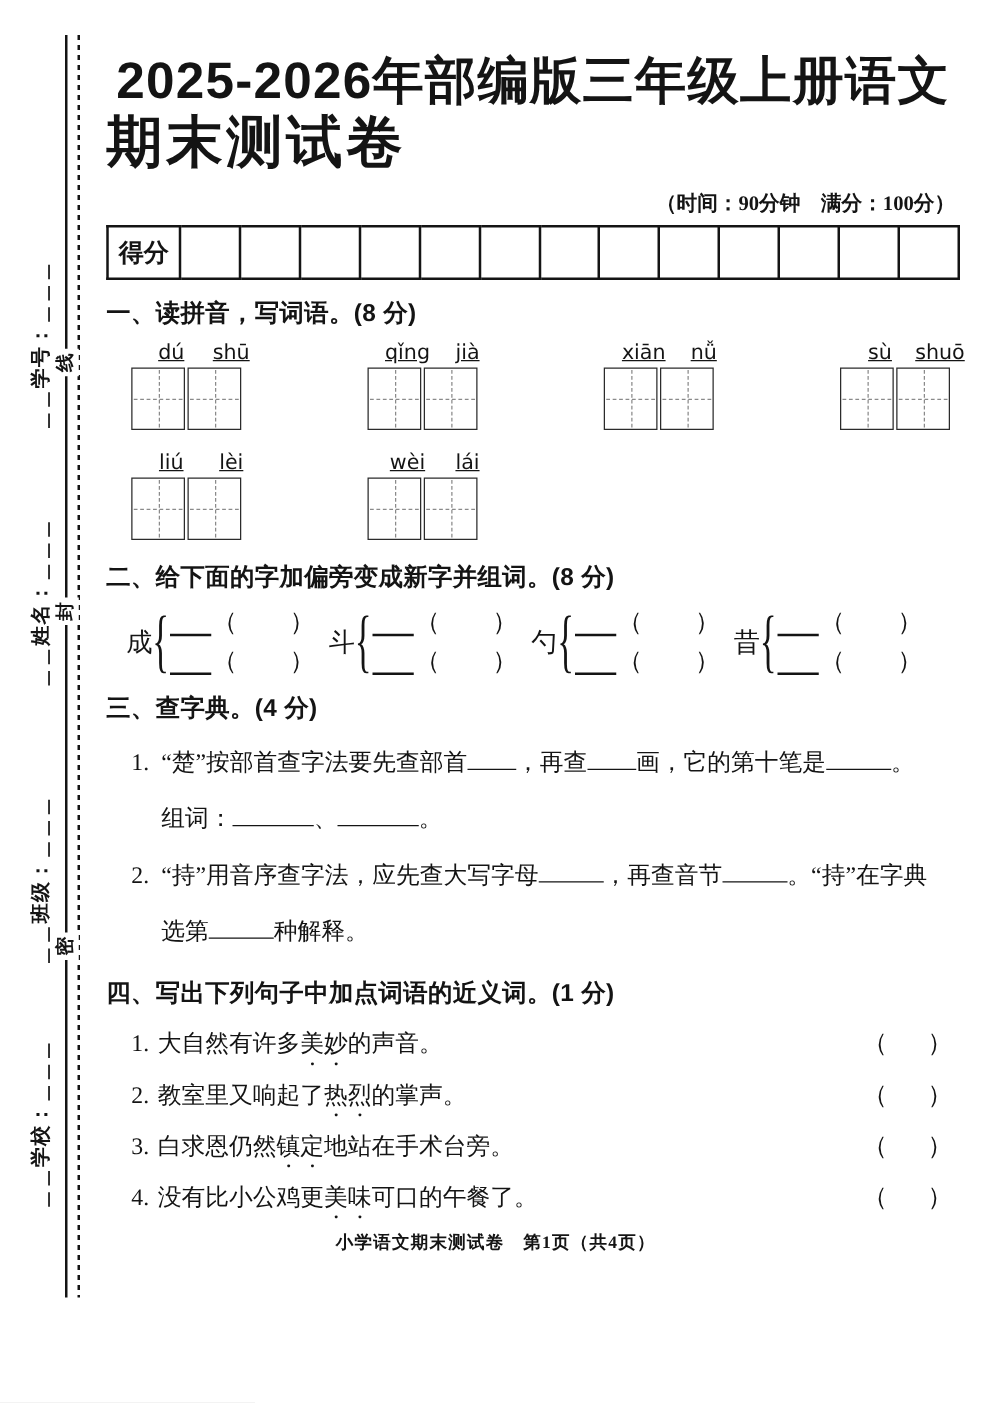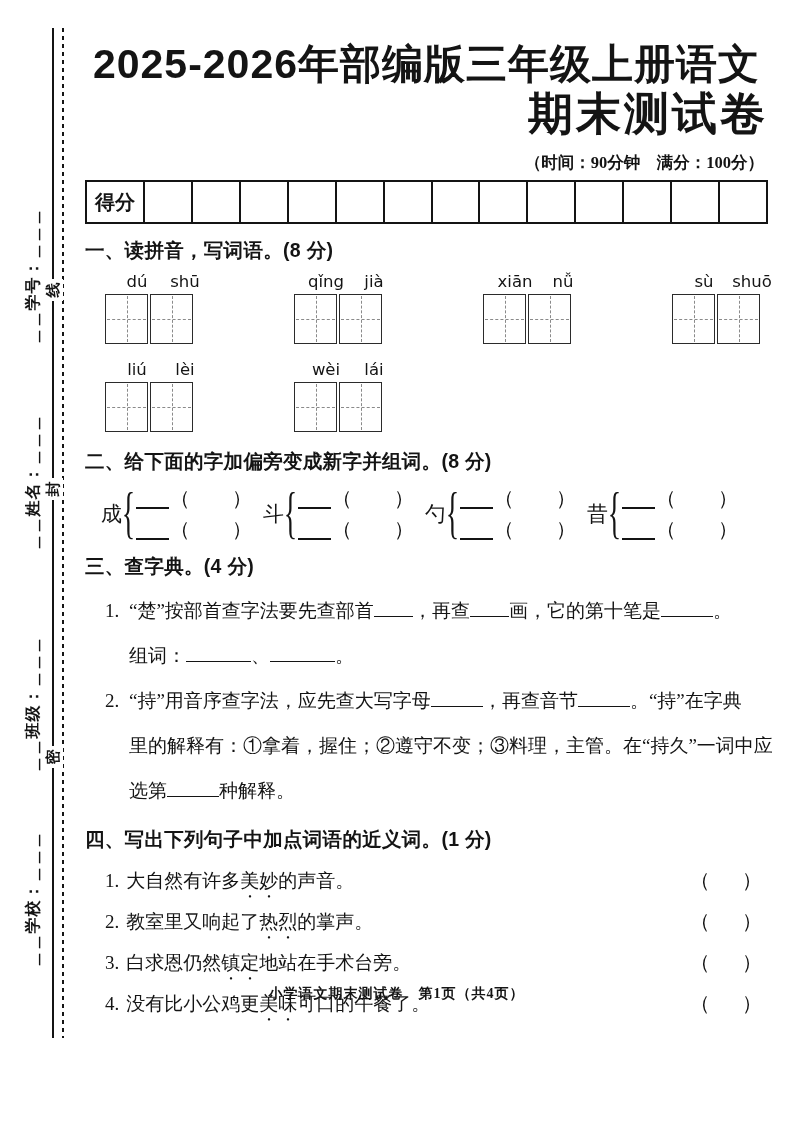--- a/index.html
+++ b/index.html
@@ -28,37 +28,37 @@
     white-space:nowrap; letter-spacing:1px; z-index:1;
   }
   
   .content { position:absolute; left:85px; top:0; width:683px; }
   .title1 {
     margin-top:40px; text-align:center; font-size:41px; font-weight:bold;
     font-family:"Liberation Sans","DejaVu Sans",sans-serif; letter-spacing:1px;
     line-height:48px;
   }
   .title2 {
-    text-align:right; font-size:45px; font-weight:bold; letter-spacing:3px;
+    text-align:left; font-size:45px; font-weight:bold; letter-spacing:3px;
     font-family:"Liberation Sans","DejaVu Sans",sans-serif; line-height:52px;
   }
   .exam-info { text-align:right; font-weight:bold; font-size:16.5px; margin:12px 4px 6px 0; }
   table.score { width:100%; border-collapse:collapse; table-layout:fixed; }
   table.score td {
     border:2px solid #141414; height:38px; text-align:center;
     font-size:20px; font-weight:bold;
     font-family:"Liberation Sans","DejaVu Sans",sans-serif;
   }
   .sec-title {
     font-family:"Liberation Sans","DejaVu Sans",sans-serif;
     font-weight:bold; font-size:19.5px; margin:13px 0 8px 0; letter-spacing:0.3px;
   }
   
   .pinyin-row { display:flex; padding-left:20px; margin:2px 0 16px 0; }
-  .pyg { width:112px; margin-right:77px; flex:none; }
+  .pyg { width:112px; margin-right:77px; flex:none;text-decoration:underline; }
   .pyg:last-child { margin-right:0; }
   .pinyin { display:flex; justify-content:center; gap:8px; margin-bottom:3px;
     font-family:"DejaVu Sans",sans-serif; font-size:16.5px; white-space:nowrap; }
   .pinyin span { min-width:40px; text-align:center; }
   .tian-pair { display:flex; gap:2px; }
   .tian { width:41px; height:48px; border:1.8px solid #2b2b2b; position:relative; background:#fff; }
   .tian::before { content:""; position:absolute; left:50%; top:1px; bottom:1px; border-left:1.5px dashed #8a8a8a; }
   .tian::after  { content:""; position:absolute; top:50%; left:1px; right:1px; border-top:1.5px dashed #8a8a8a; }
   
   .brace-row { display:flex; justify-content:space-between; padding:4px 30px 0 16px; }
@@ -290,21 +290,20 @@
       <div class="sec-title">三、查字典。(4 分)</div>
       <div id="s3-items">
           <div class="s3item">
             <span class="num">1.</span>
             <div class="s3line"><span>“楚”按部首查字法要先查部首</span><span class="blank" style="width: 39px;"></span><span>，再查</span><span class="blank" style="width: 39px;"></span><span>画，它的第十笔是</span><span class="blank" style="width: 52px;"></span><span>。</span></div>
             <div class="s3line"><span>组词：</span><span class="blank" style="width: 65px;"></span><span>、</span><span class="blank" style="width: 65px;"></span><span>。</span></div>
           </div>
           <div class="s3item">
             <span class="num">2.</span>
             <div class="s3line"><span>“持”用音序查字法，应先查大写字母</span><span class="blank" style="width: 52px;"></span><span>，再查音节</span><span class="blank" style="width: 52px;"></span><span>。“持”在字典</span></div>
-            <div class="s3line"><span>里的解释有：①拿着，握住；②遵守不变；③料理，主管。在“持久”一词中应</span></div>
             <div class="s3line"><span>选第</span><span class="blank" style="width: 52px;"></span><span>种解释。</span></div>
           </div>
         </div>
     </div>
 
     <div>
       <div class="sec-title">四、写出下列句子中加点词语的近义词。(1 分)</div>
       <div id="s4-items">
           <div class="s4item">
             <span class="num">1.</span>

